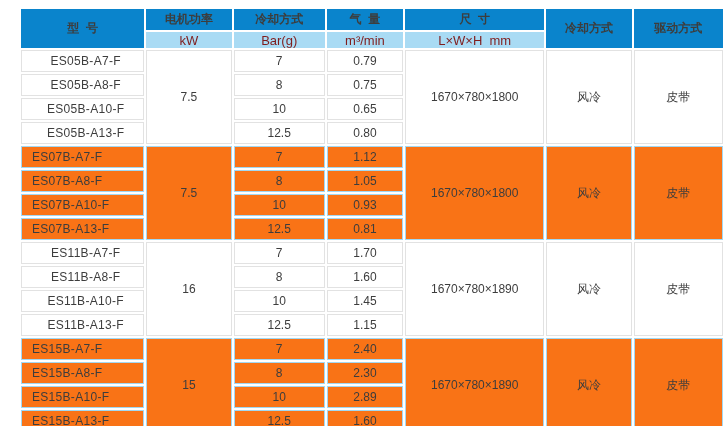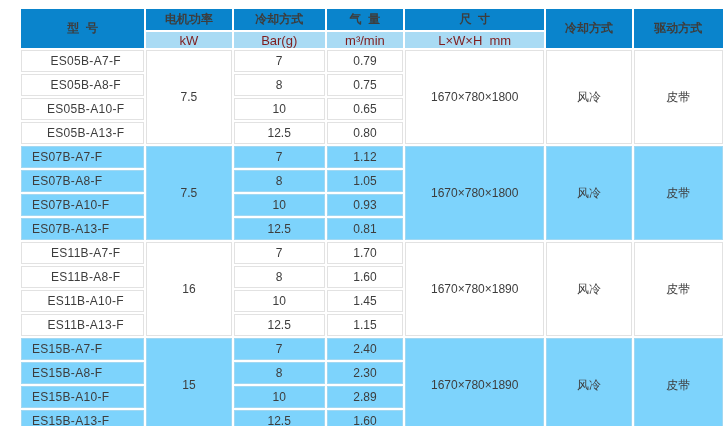--- a/index.html
+++ b/index.html
@@ -56,21 +56,21 @@
   
   tbody td { height: 20px; background: #ffffff; }
   tbody td.model {
     text-align: left;
     padding-left: 10px;
     letter-spacing: 0.3px;
   }
   
   tbody tr.g-white td { border: 1px solid #e2e2e2; text-align: center; }
   
-  tbody tr.g-blue td { background: #7dd3fc; border: 1px solid #a2d8f2; }
+  tbody tr.g-blue td { background: #f97316; border: 1px solid #a2d8f2; }
 </style>
 </head>
 <body>
 
 <div class="page">
   <div class="spec-wrap">
     <table class="spec">
       <colgroup>
         <col style="width:123px">
           <col style="width:85px">

